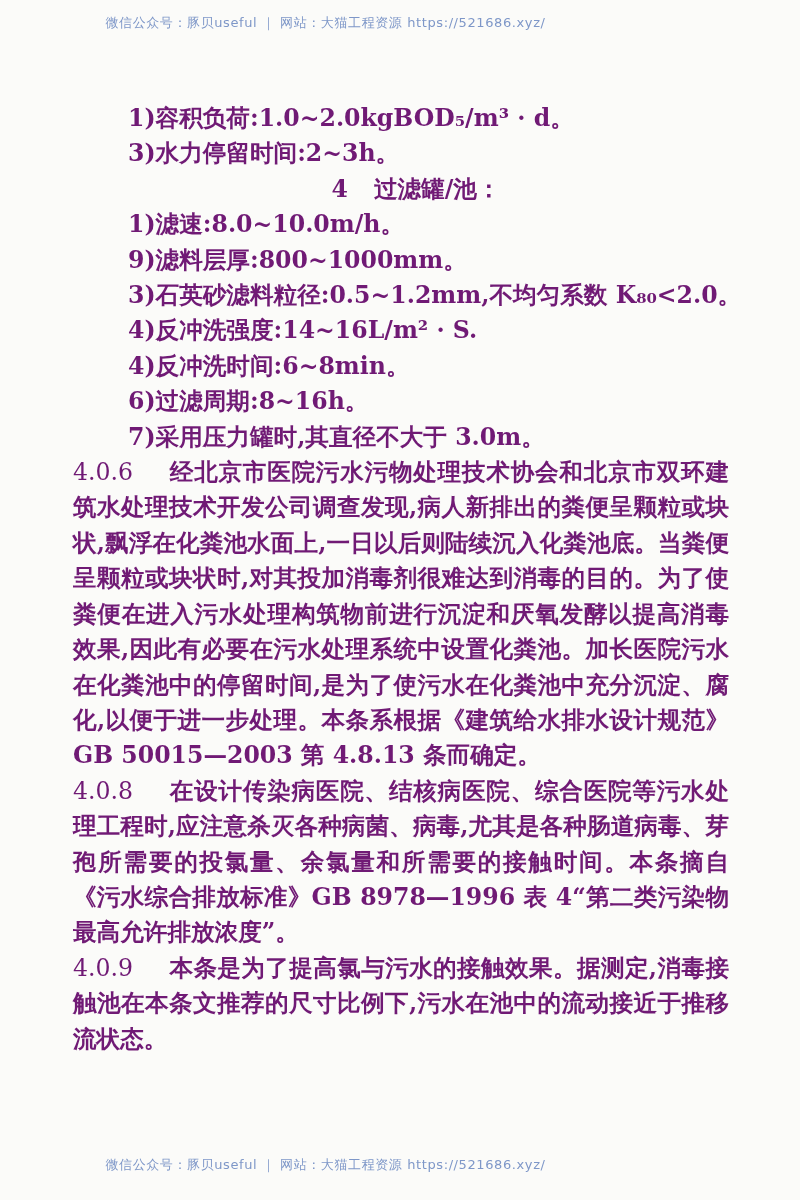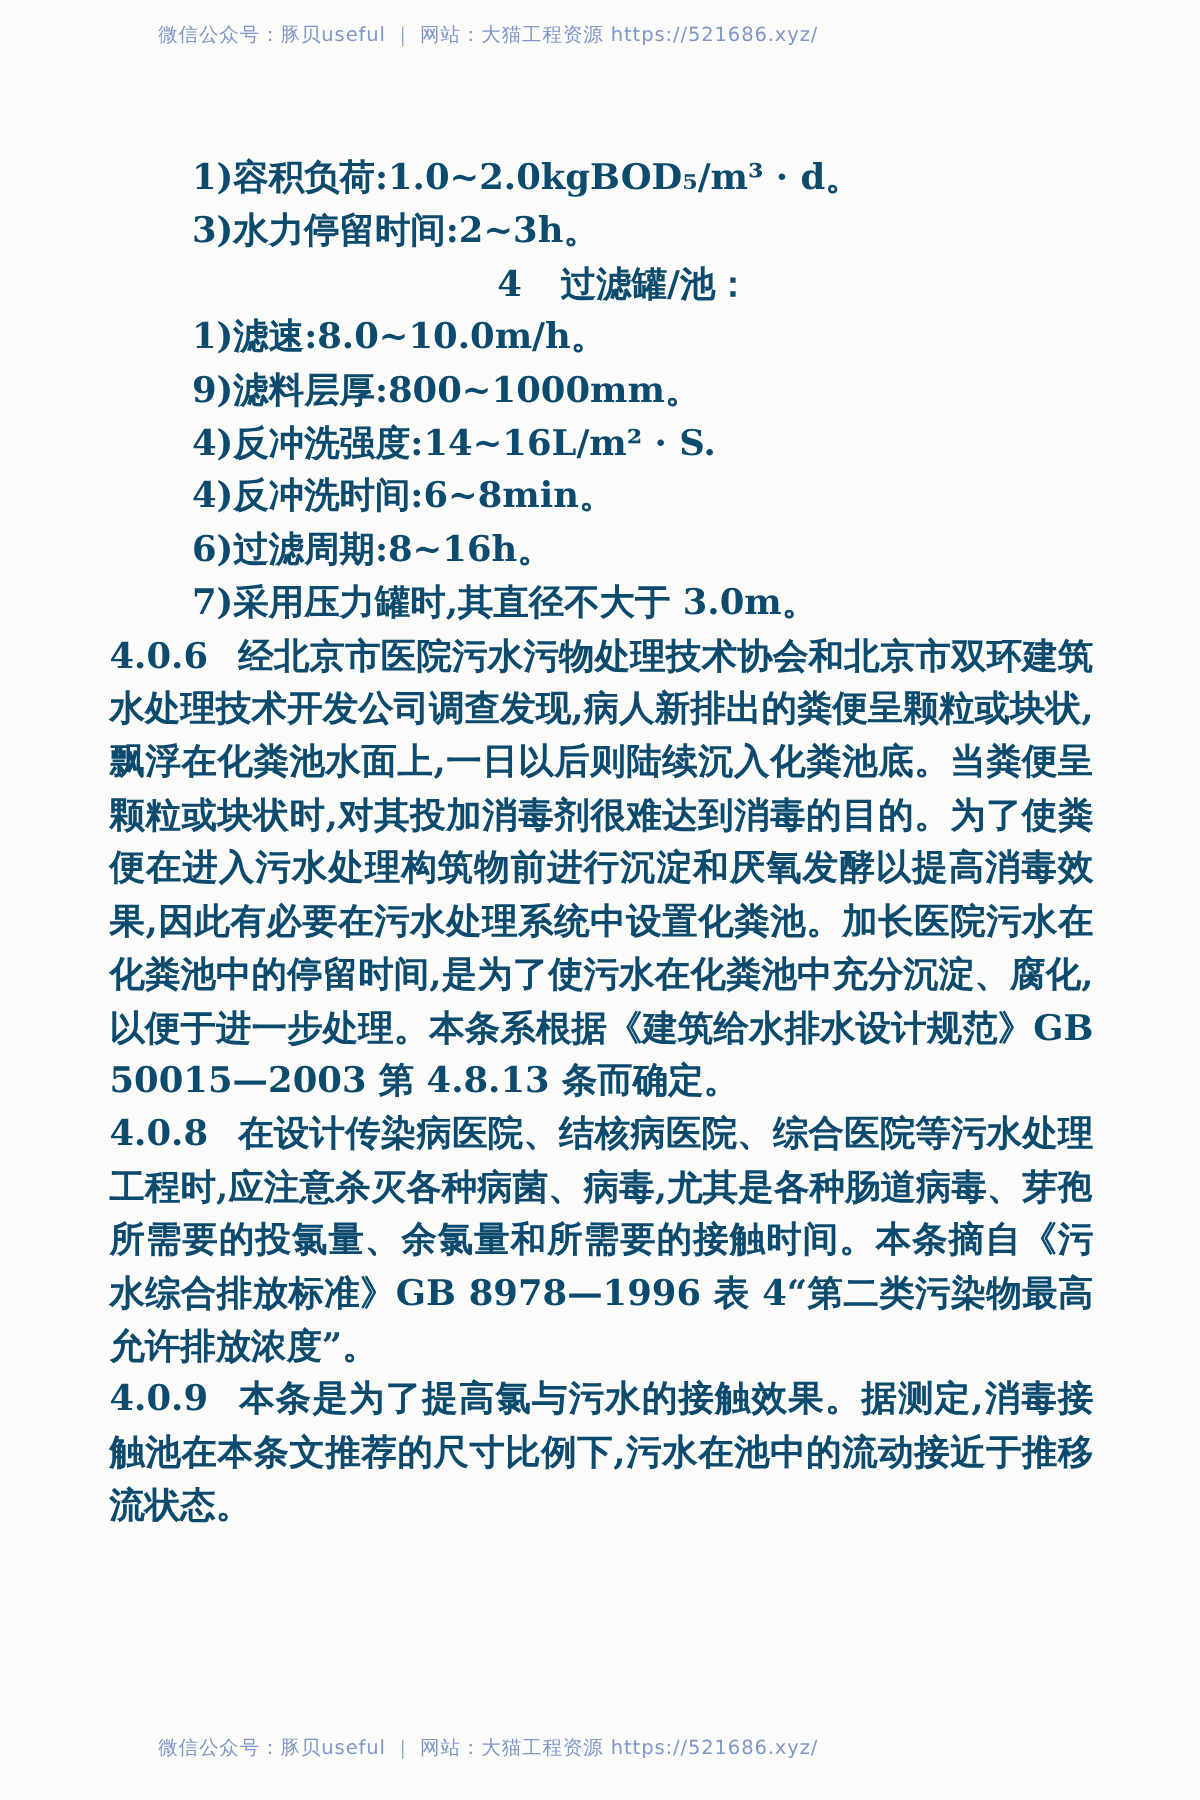--- a/index.html
+++ b/index.html
@@ -26,59 +26,60 @@
   }
   .wm-top { top: 14px; }
   .wm-bottom { top: 1156px; }
   .content {
     position: absolute;
     left: 73px;
     top: 101px;
     width: 656px;
     font-size: 23.6px;
     line-height: 35.4px;
-    color: #0c4a6e;
+    color: #701a75;
     font-weight: 600;
   }
   .list-item {
     padding-left: 55px;
     white-space: nowrap;
   }
   .section-heading {
     padding-left: 30px;
     text-align: center;
   }
   .section-heading .h-num {
     font-weight: 700;
     margin-right: 26px;
   }
   .para {
     text-align: justify;
   }
   .para .p-num {
-    font-weight: 700;
-    margin-right: 20px;
+    font-weight: 400;
+    margin-right: 36px;
   }
 </style>
 </head>
 <body>
 
 <div class="watermark wm-top">微信公众号：豚贝useful ｜ 网站：大猫工程资源 https://521686.xyz/</div>
 
 <div class="content">
 
   <div class="list-item">1)容积负荷:1.0~2.0kgBOD₅/m³ · d。</div>
   <div class="list-item">3)水力停留时间:2~3h。</div>
 
   <div class="section-heading">
     <span class="h-num">4</span><span>过滤罐/池：</span>
   </div>
 
   <div class="list-item">1)滤速:8.0~10.0m/h。</div>
   <div class="list-item">9)滤料层厚:800~1000mm。</div>
+  <div class="list-item">3)石英砂滤料粒径:0.5~1.2mm,不均匀系数 K₈₀&lt;2.0。</div>
   <div class="list-item">4)反冲洗强度:14~16L/m² · S.</div>
   <div class="list-item">4)反冲洗时间:6~8min。</div>
   <div class="list-item">6)过滤周期:8~16h。</div>
   <div class="list-item">7)采用压力罐时,其直径不大于 3.0m。</div>
 
   <div class="para">
     <span class="p-num">4.0.6</span><span>经北京市医院污水污物处理技术协会和北京市双环建筑水处理技术开发公司调查发现,病人新排出的粪便呈颗粒或块状,飘浮在化粪池水面上,一日以后则陆续沉入化粪池底。当粪便呈颗粒或块状时,对其投加消毒剂很难达到消毒的目的。为了使粪便在进入污水处理构筑物前进行沉淀和厌氧发酵以提高消毒效果,因此有必要在污水处理系统中设置化粪池。加长医院污水在化粪池中的停留时间,是为了使污水在化粪池中充分沉淀、腐化,以便于进一步处理。本条系根据《建筑给水排水设计规范》GB 50015—2003 第 4.8.13 条而确定。</span>
   </div>
 
   <div class="para">

